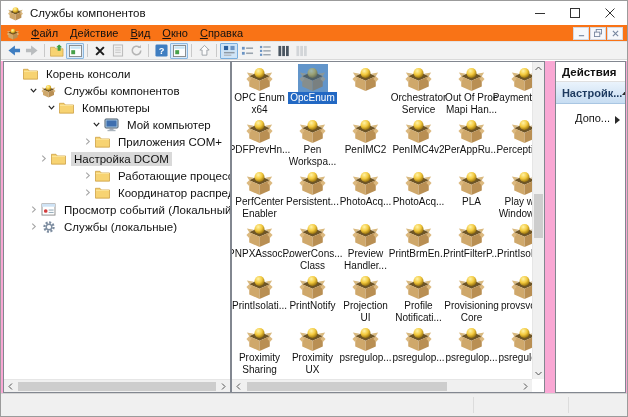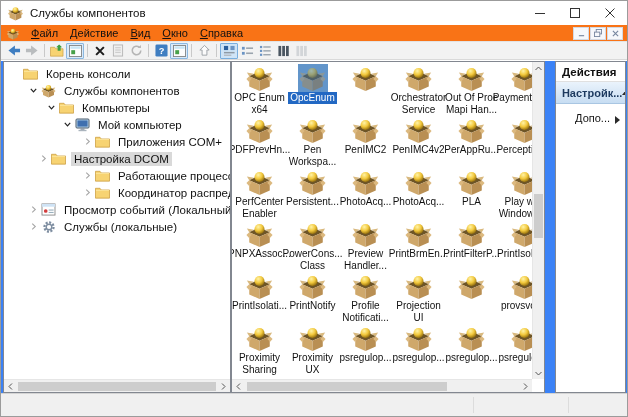--- a/index.html
+++ b/index.html
@@ -24,21 +24,21 @@
   .mdi-btn{width:16px;height:13px;display:flex;align-items:center;justify-content:center;border:1px solid #d4d9e2;background:#f6f8fb;margin-left:1px}
 
   
   .toolbar{height:18px;display:flex;align-items:center;background:#f2f2f2;border-bottom:1px solid #d9d9d9;padding-left:4px}
   .tb-btn{width:18px;height:16px;display:flex;align-items:center;justify-content:center;border:1px solid transparent;border-radius:1px}
   .tb-btn.toggled{background:#d9eafa;border-color:#8cb8e0}
   .tb-btn.active{background:#cfe4f7;border-color:#79aede}
   .tb-sep{width:1px;height:13px;background:#c9c9c9;margin:0 3px}
 
   
-  .main{position:absolute;top:60px;left:0;right:0;bottom:23px;background:#3b82f6;display:flex;padding:0 1px}
+  .main{position:absolute;top:60px;left:0;right:0;bottom:23px;background:#f9a8d4;display:flex;padding:0 1px}
   .pane{background:#fff;border:1px solid #828790;position:relative;overflow:hidden}
   .tree-pane{width:231px;margin-left:1px}
   .list-pane{width:318px;margin-left:0}
   .actions-pane{width:72px;margin-left:10px}
 
   
   .tree-body{position:absolute;top:0;left:0;right:0;bottom:13px;overflow:hidden;padding-top:3px}
   .tree-item{height:17px;display:flex;align-items:center;font-size:11.5px;white-space:nowrap;color:#111}
   .chev{width:14px;height:14px;flex:0 0 auto;display:flex;align-items:center;justify-content:center}
   .ticon{width:17px;height:15px;flex:0 0 auto;display:flex;align-items:center;justify-content:center;margin-right:4px}
@@ -313,21 +313,21 @@
               </svg>
             </span>
             <span class="ticon">
               <svg width="15" height="13" viewBox="0 0 16 13">
                 <path d="M.5 2 h4.8 l1.4 1.8 H15.5 v8.7 H.5 z" fill="#f7d372" stroke="#c99b3e" stroke-width=".8"></path>
                 <path d="M1 4.3 h14" stroke="#fbe49b" stroke-width="1"></path>
               </svg>
             </span>
             <span class="tlabel">Компьютеры</span>
           </div>
-          <div class="tree-item" style="padding-left: 56px;">
+          <div class="tree-item" style="padding-left: 85px;">
             <span class="chev">
               <svg width="9" height="9" viewBox="0 0 10 10">
                 <path d="M2 3.2 L5 6.6 L8 3.2" stroke="#222" stroke-width="1.3" fill="none"></path>
               </svg>
             </span>
             <span class="ticon">
               <svg width="16" height="14" viewBox="0 0 16 14">
                 <rect x="1" y="1" width="13" height="9" rx="1" fill="#bcd8ee" stroke="#4b5b6b"></rect>
                 <rect x="2.4" y="2.4" width="10.2" height="6.2" fill="#3f6faf"></rect>
                 <rect x="5.5" y="10.3" width="4" height="1.5" fill="#8a97a5"></rect>
@@ -1034,20 +1034,42 @@
  <polygon points="3,13 0.5,9 8,10.5" fill="#d9b97e"></polygon>
  <polygon points="25,13 27.5,9 20,10.5" fill="#d9b97e"></polygon>
  <polygon points="14,8 25,13 14,18 3,13" fill="#6e5526"></polygon>
  <circle cx="14" cy="9.6" r="5.4" fill="url(#gball)"></circle>
  <polygon points="3,13 14,18 14,29 3,24" fill="#cfa86b"></polygon>
  <polygon points="14,18 25,13 25,24 14,29" fill="#b98f53"></polygon>
  <polygon points="3,13 0,16 2.6,19 5.6,16.2" fill="#dcb97f"></polygon>
  <polygon points="25,13 28,16 25.4,19 22.4,16.2" fill="#dcb97f"></polygon>
 </svg>
               </span>
+              <span class="glabel">Projection UI</span>
+            </div>
+            <div class="cell">
+              <span class="icon-wrap">
+                <svg width="27" height="28" viewBox="0 0 28 30">
+ <defs>
+                    <radialGradient id="gball" cx="38%" cy="30%" r="70%">
+   <stop offset="0%" stop-color="#fff3a6"></stop>
+                      <stop offset="55%" stop-color="#f2c83c"></stop>
+                      <stop offset="100%" stop-color="#9a7410"></stop>
+ </radialGradient>
+                  </defs>
+ <polygon points="3,13 0.5,9 8,10.5" fill="#d9b97e"></polygon>
+ <polygon points="25,13 27.5,9 20,10.5" fill="#d9b97e"></polygon>
+ <polygon points="14,8 25,13 14,18 3,13" fill="#6e5526"></polygon>
+ <circle cx="14" cy="9.6" r="5.4" fill="url(#gball)"></circle>
+ <polygon points="3,13 14,18 14,29 3,24" fill="#cfa86b"></polygon>
+ <polygon points="14,18 25,13 25,24 14,29" fill="#b98f53"></polygon>
+ <polygon points="3,13 0,16 2.6,19 5.6,16.2" fill="#dcb97f"></polygon>
+ <polygon points="25,13 28,16 25.4,19 22.4,16.2" fill="#dcb97f"></polygon>
+</svg>
+              </span>
               <span class="glabel">Profile
 Notificati...</span>
             </div>
             <div class="cell">
               <span class="icon-wrap">
                 <svg width="27" height="28" viewBox="0 0 28 30">
  <defs>
                     <radialGradient id="gball" cx="38%" cy="30%" r="70%">
    <stop offset="0%" stop-color="#fff3a6"></stop>
                       <stop offset="55%" stop-color="#f2c83c"></stop>
@@ -1057,42 +1079,22 @@
  <polygon points="3,13 0.5,9 8,10.5" fill="#d9b97e"></polygon>
  <polygon points="25,13 27.5,9 20,10.5" fill="#d9b97e"></polygon>
  <polygon points="14,8 25,13 14,18 3,13" fill="#6e5526"></polygon>
  <circle cx="14" cy="9.6" r="5.4" fill="url(#gball)"></circle>
  <polygon points="3,13 14,18 14,29 3,24" fill="#cfa86b"></polygon>
  <polygon points="14,18 25,13 25,24 14,29" fill="#b98f53"></polygon>
  <polygon points="3,13 0,16 2.6,19 5.6,16.2" fill="#dcb97f"></polygon>
  <polygon points="25,13 28,16 25.4,19 22.4,16.2" fill="#dcb97f"></polygon>
 </svg>
               </span>
-              <span class="glabel">Projection UI</span>
-            </div>
-            <div class="cell">
-              <span class="icon-wrap">
-                <svg width="27" height="28" viewBox="0 0 28 30">
- <defs>
-                    <radialGradient id="gball" cx="38%" cy="30%" r="70%">
-   <stop offset="0%" stop-color="#fff3a6"></stop>
-                      <stop offset="55%" stop-color="#f2c83c"></stop>
-                      <stop offset="100%" stop-color="#9a7410"></stop>
- </radialGradient>
-                  </defs>
- <polygon points="3,13 0.5,9 8,10.5" fill="#d9b97e"></polygon>
- <polygon points="25,13 27.5,9 20,10.5" fill="#d9b97e"></polygon>
- <polygon points="14,8 25,13 14,18 3,13" fill="#6e5526"></polygon>
- <circle cx="14" cy="9.6" r="5.4" fill="url(#gball)"></circle>
- <polygon points="3,13 14,18 14,29 3,24" fill="#cfa86b"></polygon>
- <polygon points="14,18 25,13 25,24 14,29" fill="#b98f53"></polygon>
- <polygon points="3,13 0,16 2.6,19 5.6,16.2" fill="#dcb97f"></polygon>
- <polygon points="25,13 28,16 25.4,19 22.4,16.2" fill="#dcb97f"></polygon>
-</svg>
-              </span>
+              <span class="glabel">Provisioning
+Core</span>
             </div>
             <div class="cell">
               <span class="icon-wrap">
                 <svg width="27" height="28" viewBox="0 0 28 30">
  <defs>
                     <radialGradient id="gball" cx="38%" cy="30%" r="70%">
    <stop offset="0%" stop-color="#fff3a6"></stop>
                       <stop offset="55%" stop-color="#f2c83c"></stop>
                       <stop offset="100%" stop-color="#9a7410"></stop>
  </radialGradient>

